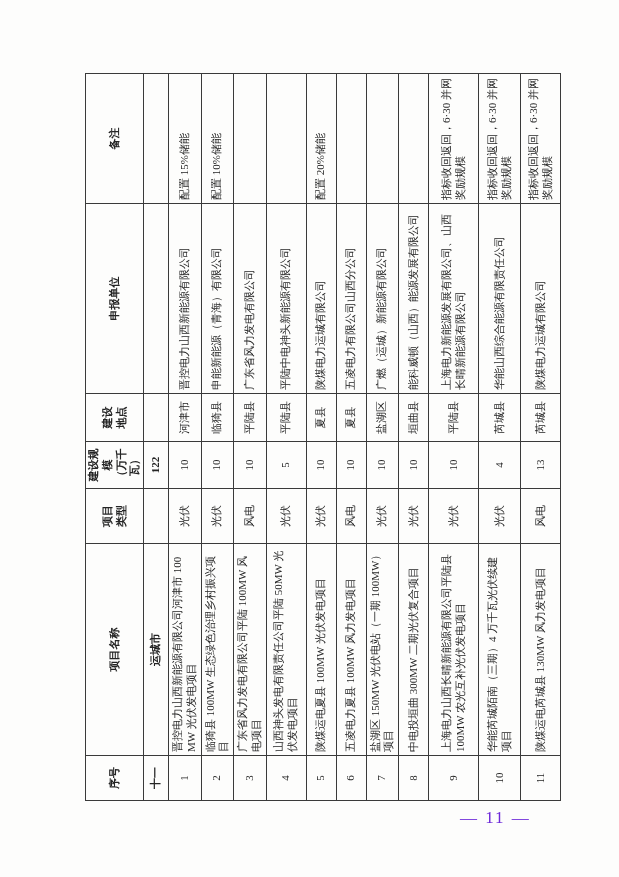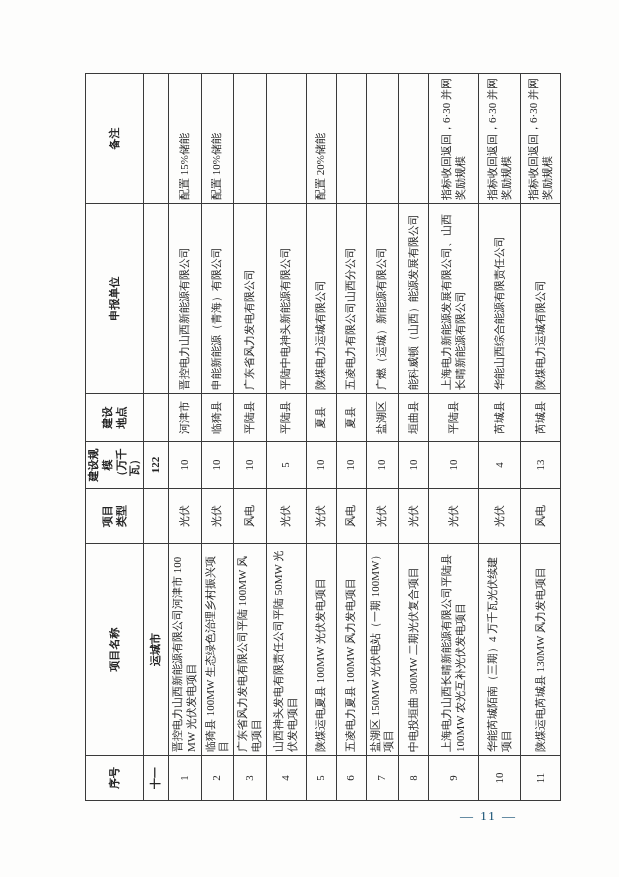--- a/index.html
+++ b/index.html
@@ -56,23 +56,23 @@
   td.c-center { text-align: center; }
   td.c-left   { text-align: left; }
   tr.group-row td {
     font-weight: bold;
   }
   .page-number {
     position: absolute;
     left: 460px;
     top: 808px;
     width: 120px;
-    font-size: 13px;
+    font-size: 17px;
     letter-spacing: 2px;
-    color: #0c4a6e;
+    color: #6d28d9;
     font-family: "Liberation Serif", serif;
   }
 </style>
 </head>
 <body>
 
 <div class="page">
 
   <div class="table-rotate-wrap">
     <div class="table-landscape">

